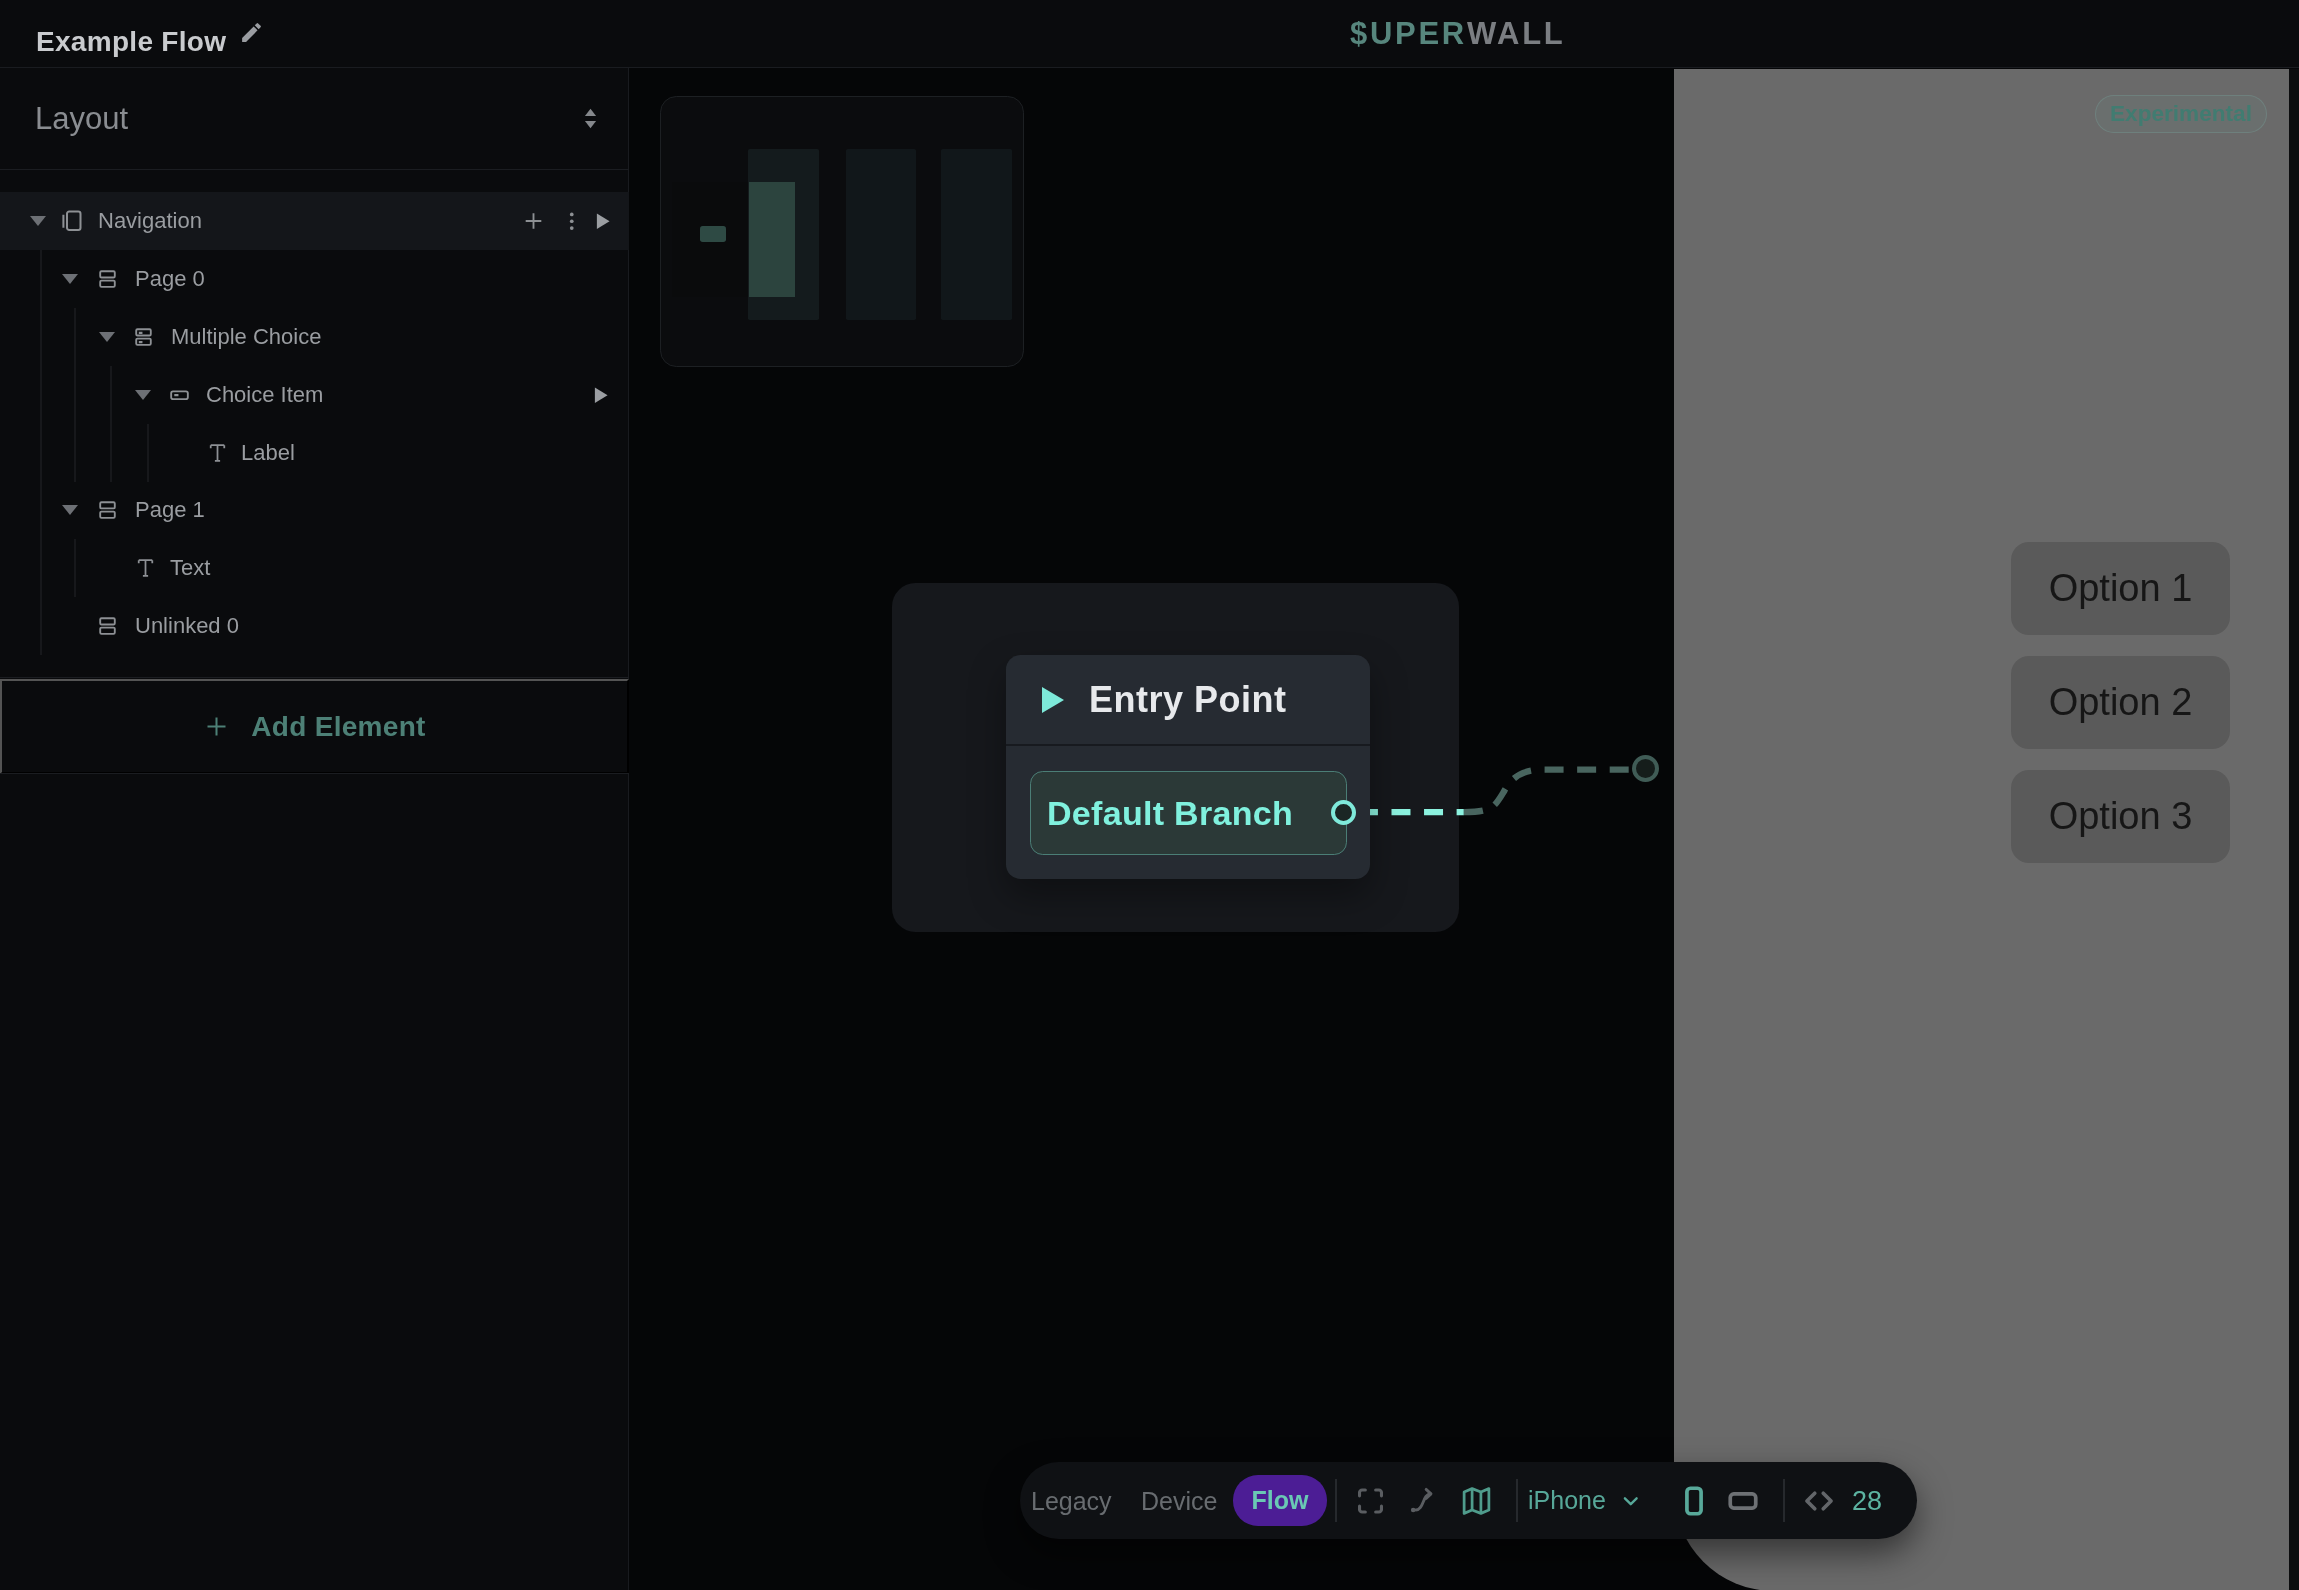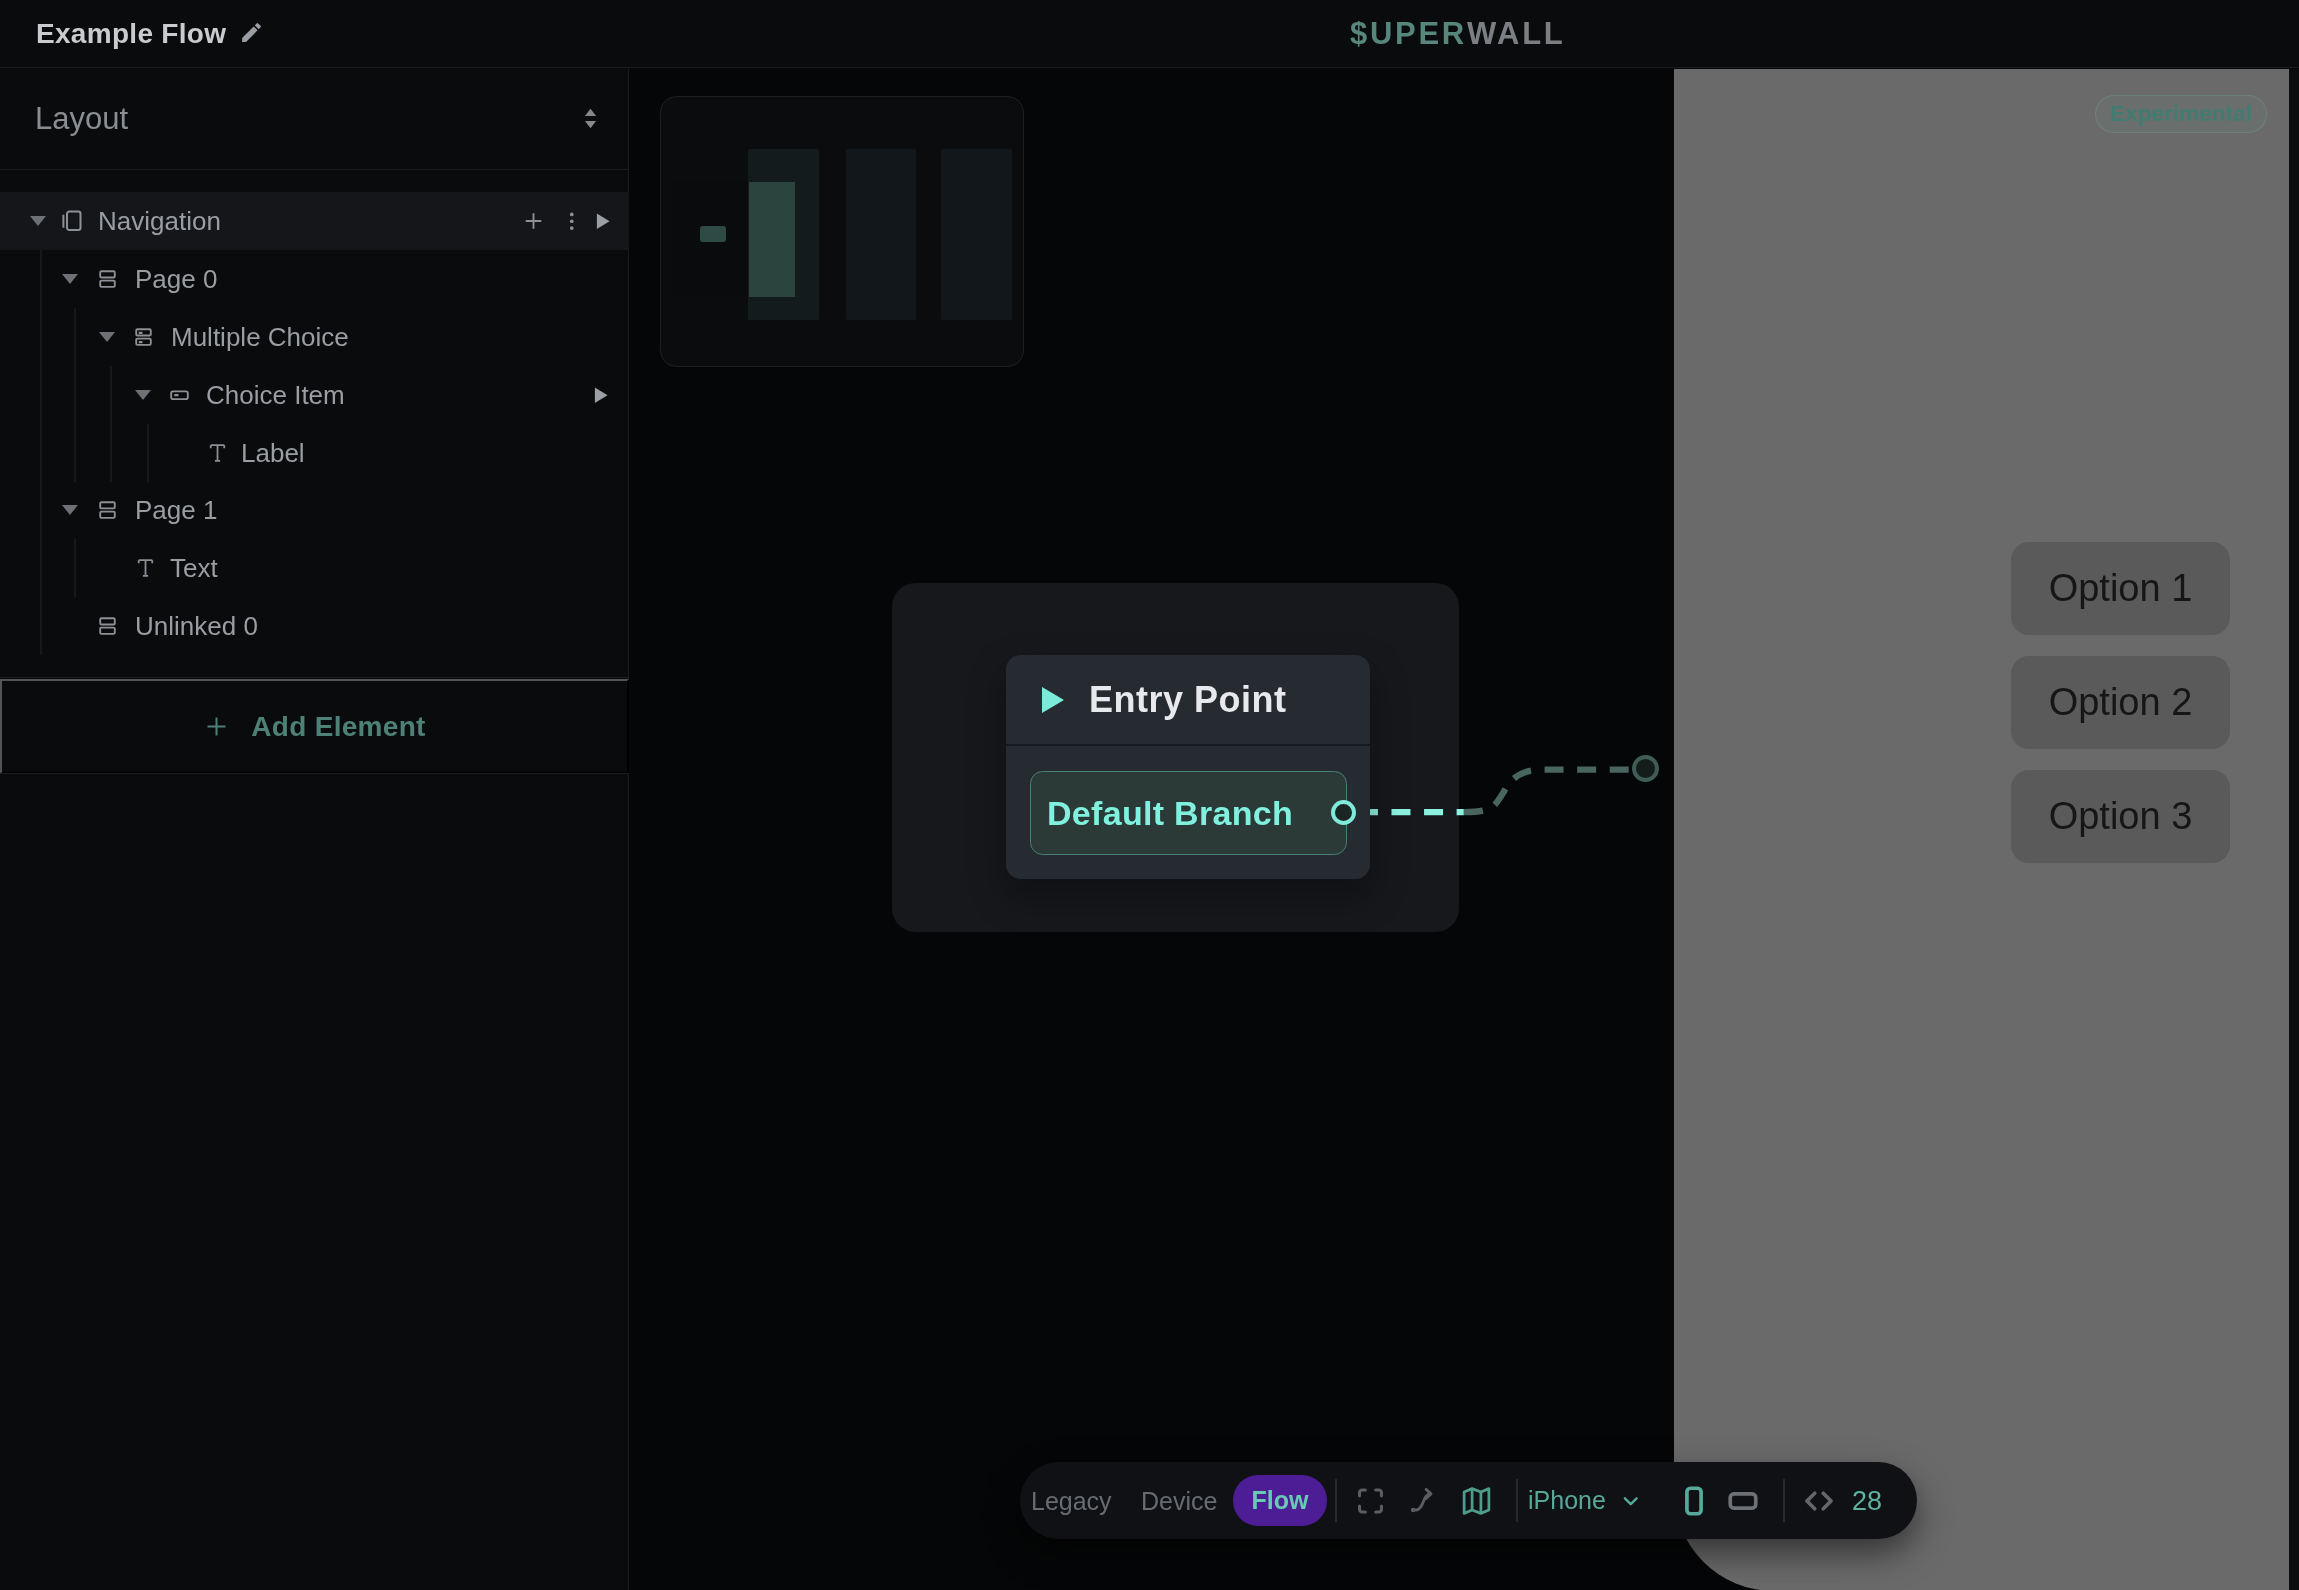--- a/index.html
+++ b/index.html
@@ -9,21 +9,21 @@
     position:relative; width:2300px; height:1590px;
     background:#050607; overflow:hidden;
   }
 
   
   #topbar {
     position:absolute; left:0; top:0; width:2300px; height:68px;
     background:#0a0b0d; border-bottom:0.9px solid #1a1c20;
   }
   #flow-title {
-    position:absolute; left:36px; top:0; height:67px;
+    position:absolute; left:36px; top:8px; height:67px;
     display:flex; align-items:center;
     font-size:28px; font-weight:bold; color:#c9cbce; letter-spacing:0.3px;
   }
   #title-edit {
     position:absolute; left:239px; top:0; height:67px;
     display:flex; align-items:center; cursor:pointer;
   }
   #brand {
     position:absolute; left:1350px; top:0; height:67px;
     display:flex; align-items:center;
@@ -54,21 +54,21 @@
     width:0; height:0;
     border-left:8.1px solid transparent; border-right:8.1px solid transparent;
     border-top:10px solid #6d7075;
   }
   .ticon {
     position:absolute; top:50%; transform:translateY(-50%);
     width:27px; height:27px; display:flex; align-items:center; justify-content:center;
   }
   .tlabel {
     position:absolute; top:50%; transform:translateY(-50%);
-    font-size:26px; color:#9a9da1; white-space:nowrap;
+    font-size:22px; color:#9a9da1; white-space:nowrap;
   }
   .row-action {
     position:absolute; top:50%; transform:translateY(-50%);
     width:27px; height:27px; display:flex; align-items:center; justify-content:center; cursor:pointer;
   }
   .guide { position:absolute; width:1.8px; background:#1c1e22; opacity:.7; }
 
   #add-element {
     position:absolute; left:0; top:611px; width:629px; height:95px;
     display:flex; align-items:center; justify-content:center; gap:21px;

